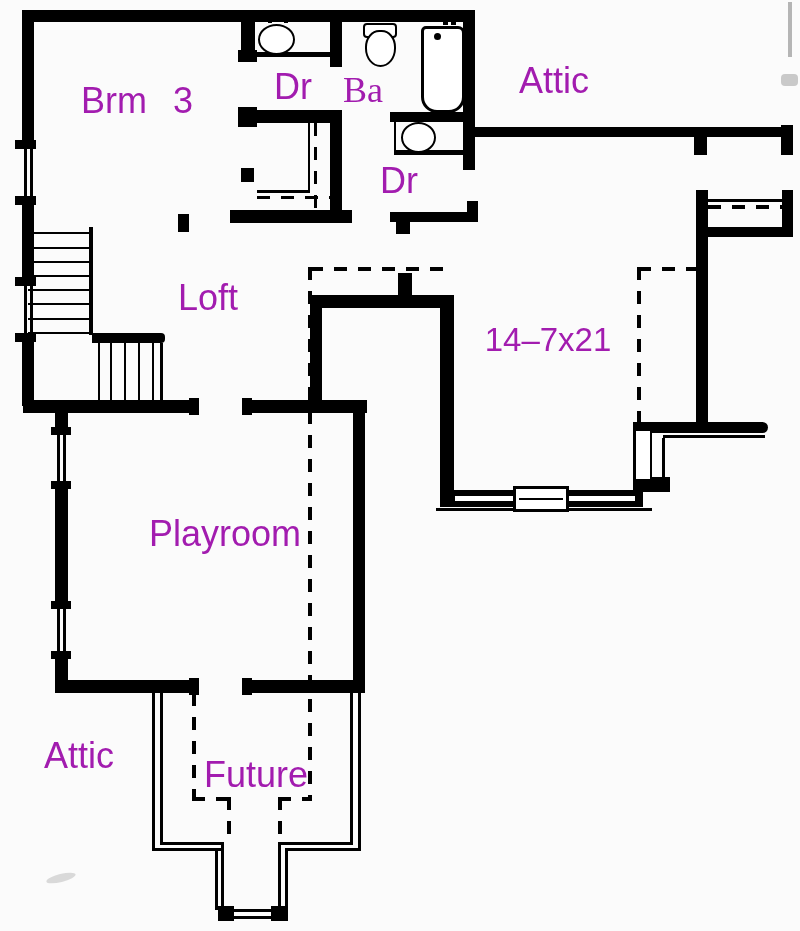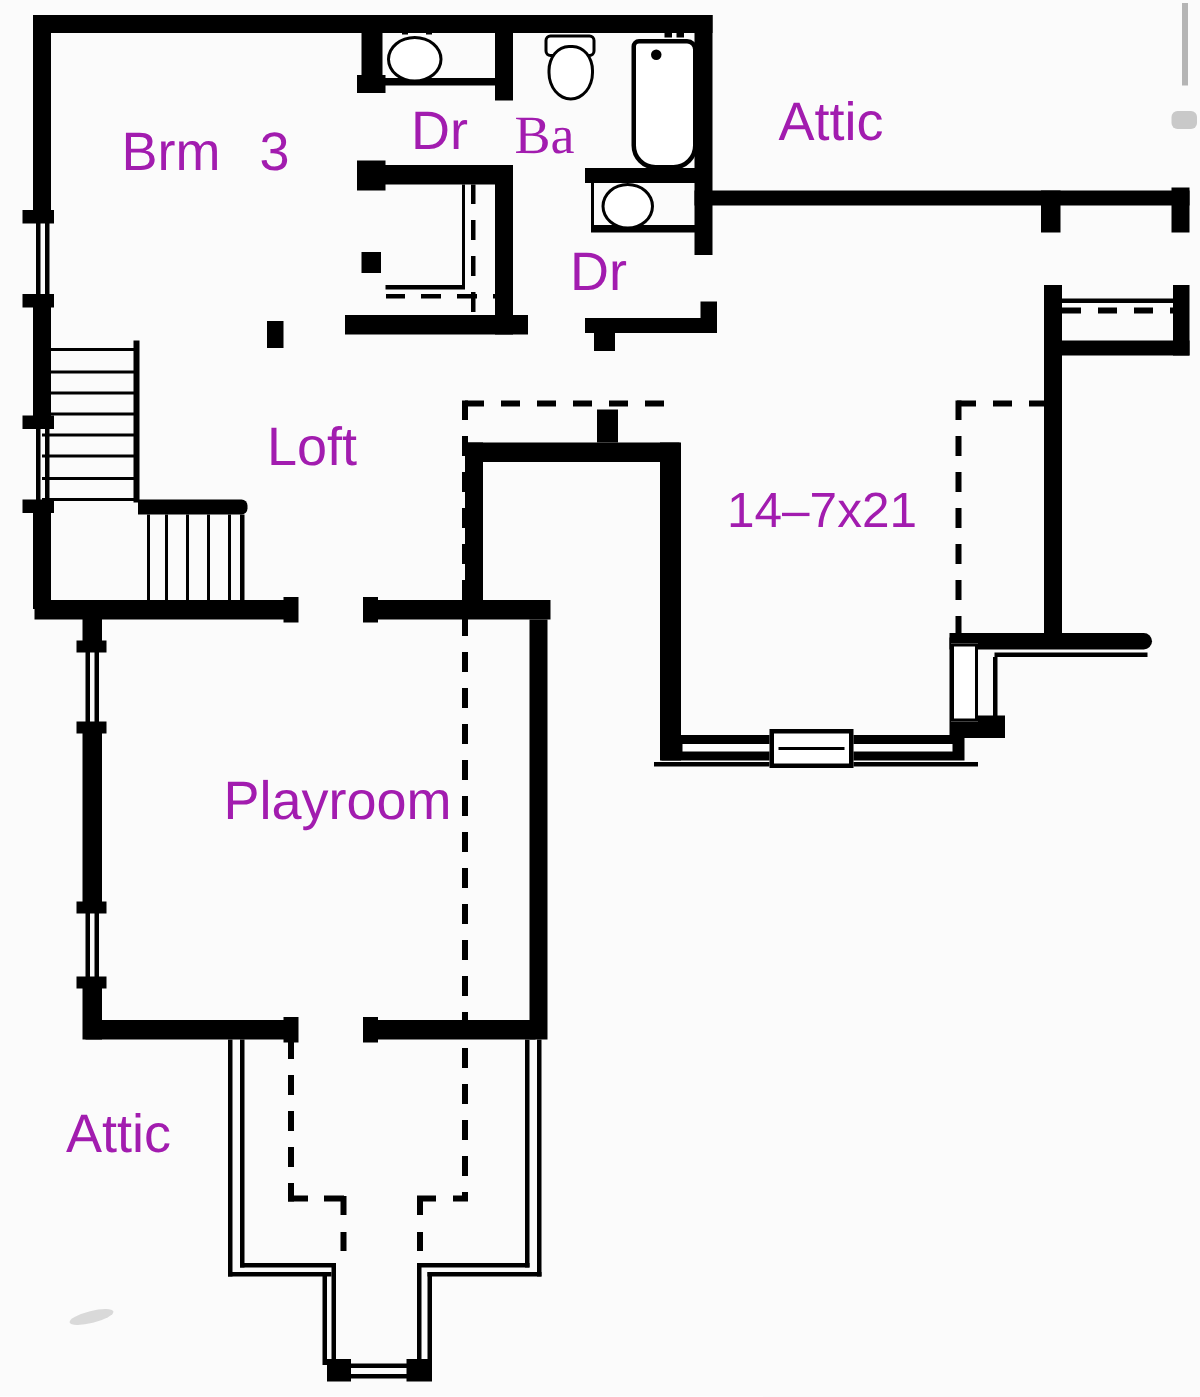--- a/index.html
+++ b/index.html
@@ -176,14 +176,15 @@
 
   <div class="lbl name wsp" style="left:137px;top:101px;">Brm 3</div>
   <div class="lbl name" style="left:293px;top:87px;">Dr</div>
   <div class="lbl name" style="left:363px;top:90px;font-family:Liberation Serif, serif;">Ba</div>
   <div class="lbl name" style="left:554px;top:81px;">Attic</div>
   <div class="lbl name" style="left:399px;top:181px;">Dr</div>
   <div class="lbl name" style="left:208px;top:298px;">Loft</div>
   <div class="lbl dims" style="left:548px;top:340px;">14–7x21</div>
   <div class="lbl name" style="left:225px;top:534px;">Playroom</div>
   <div class="lbl name" style="left:79px;top:756px;">Attic</div>
+  <div class="lbl name" style="left:256px;top:775px;">Future</div>
 
 </div>
 
 </body></html>

